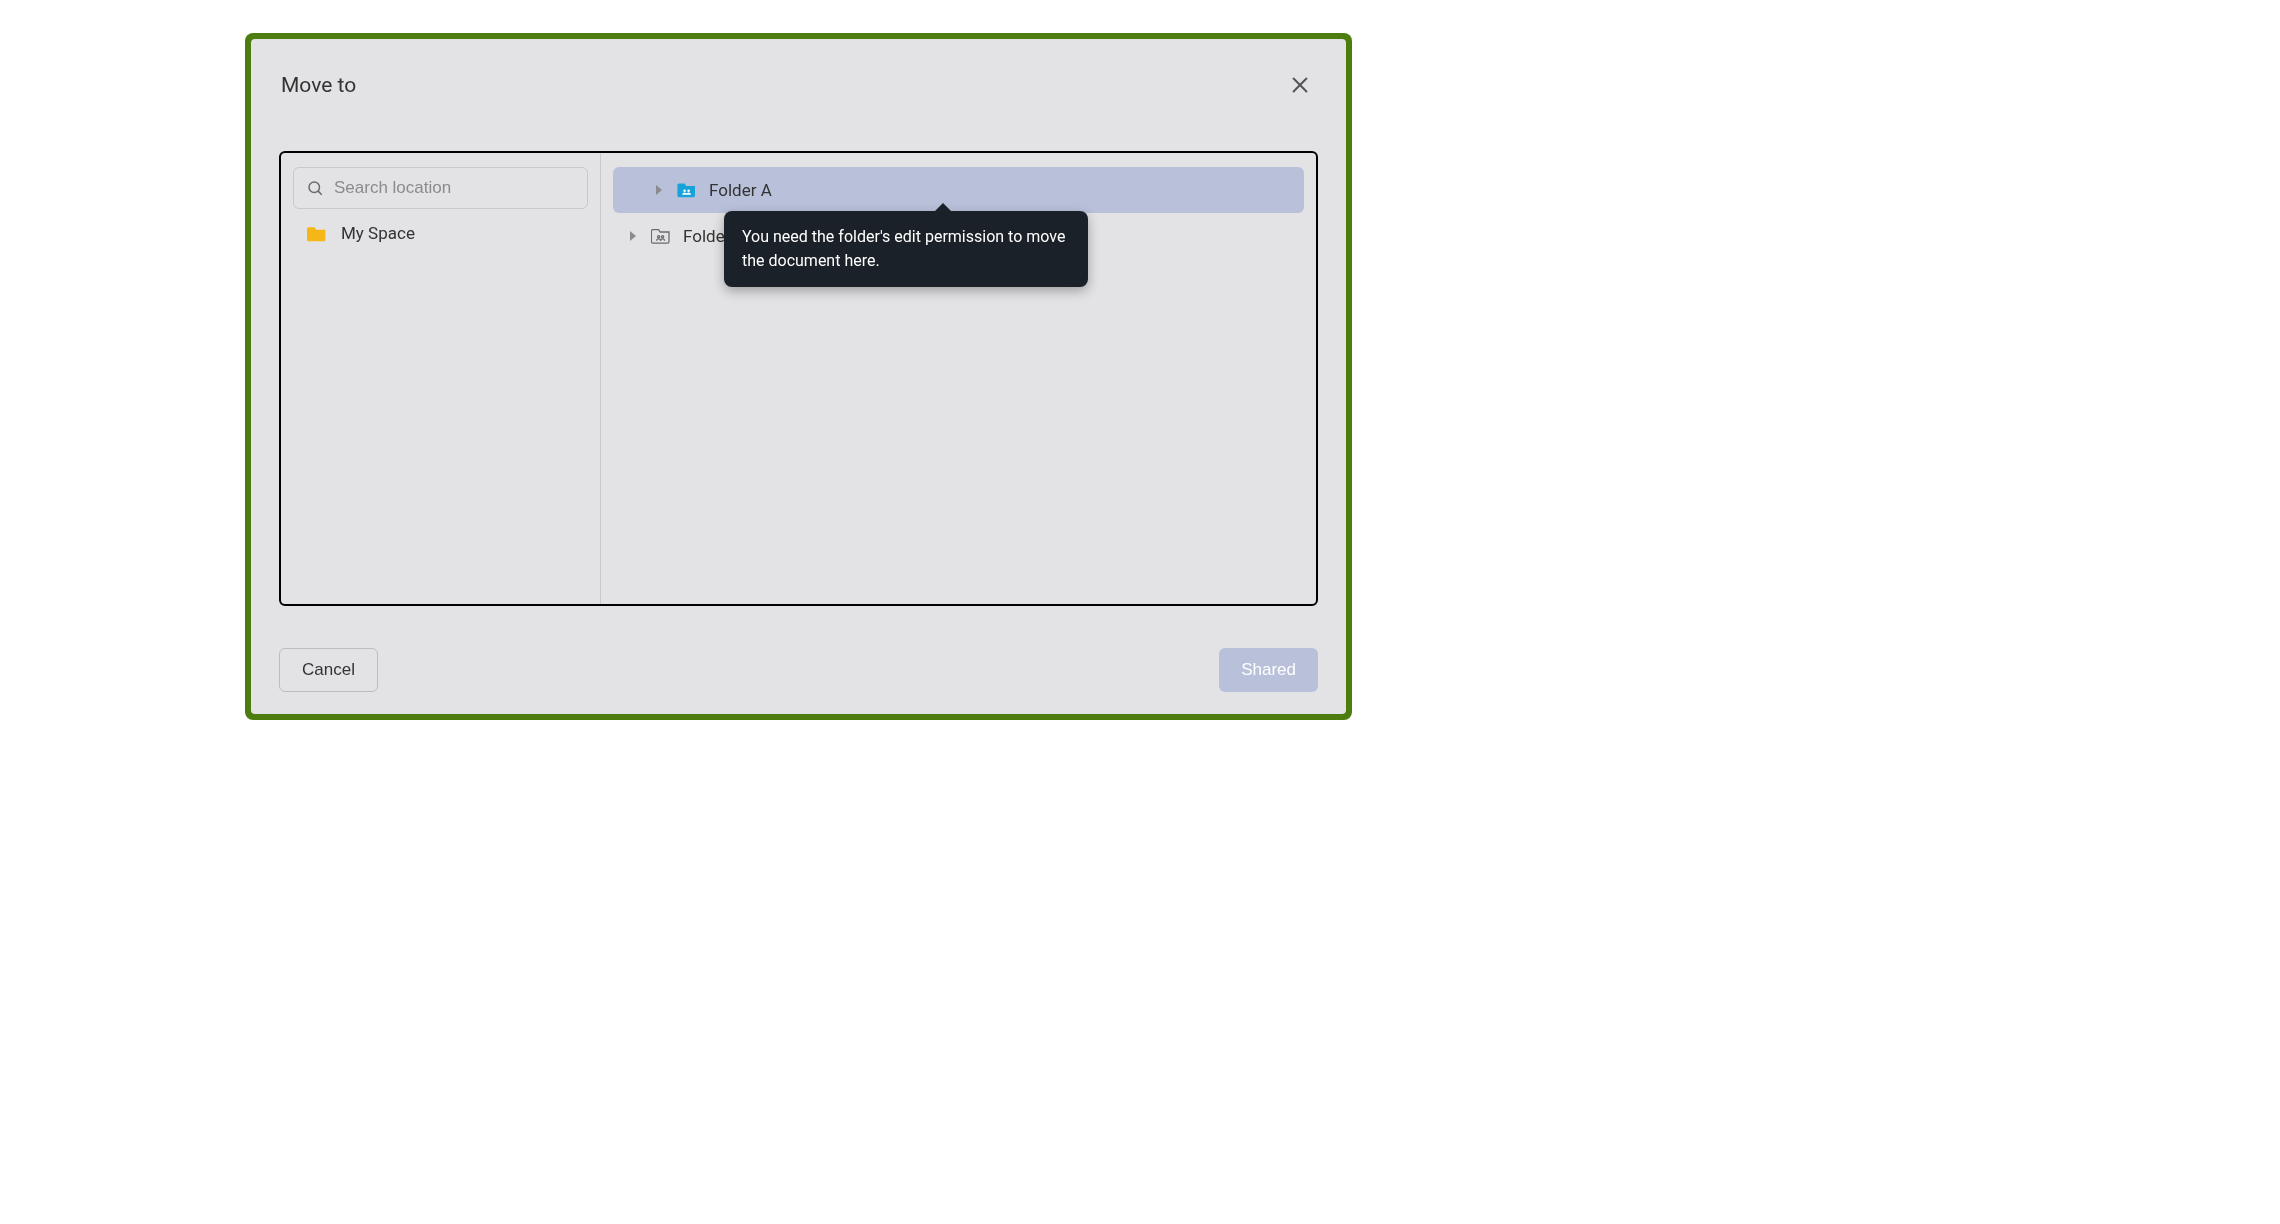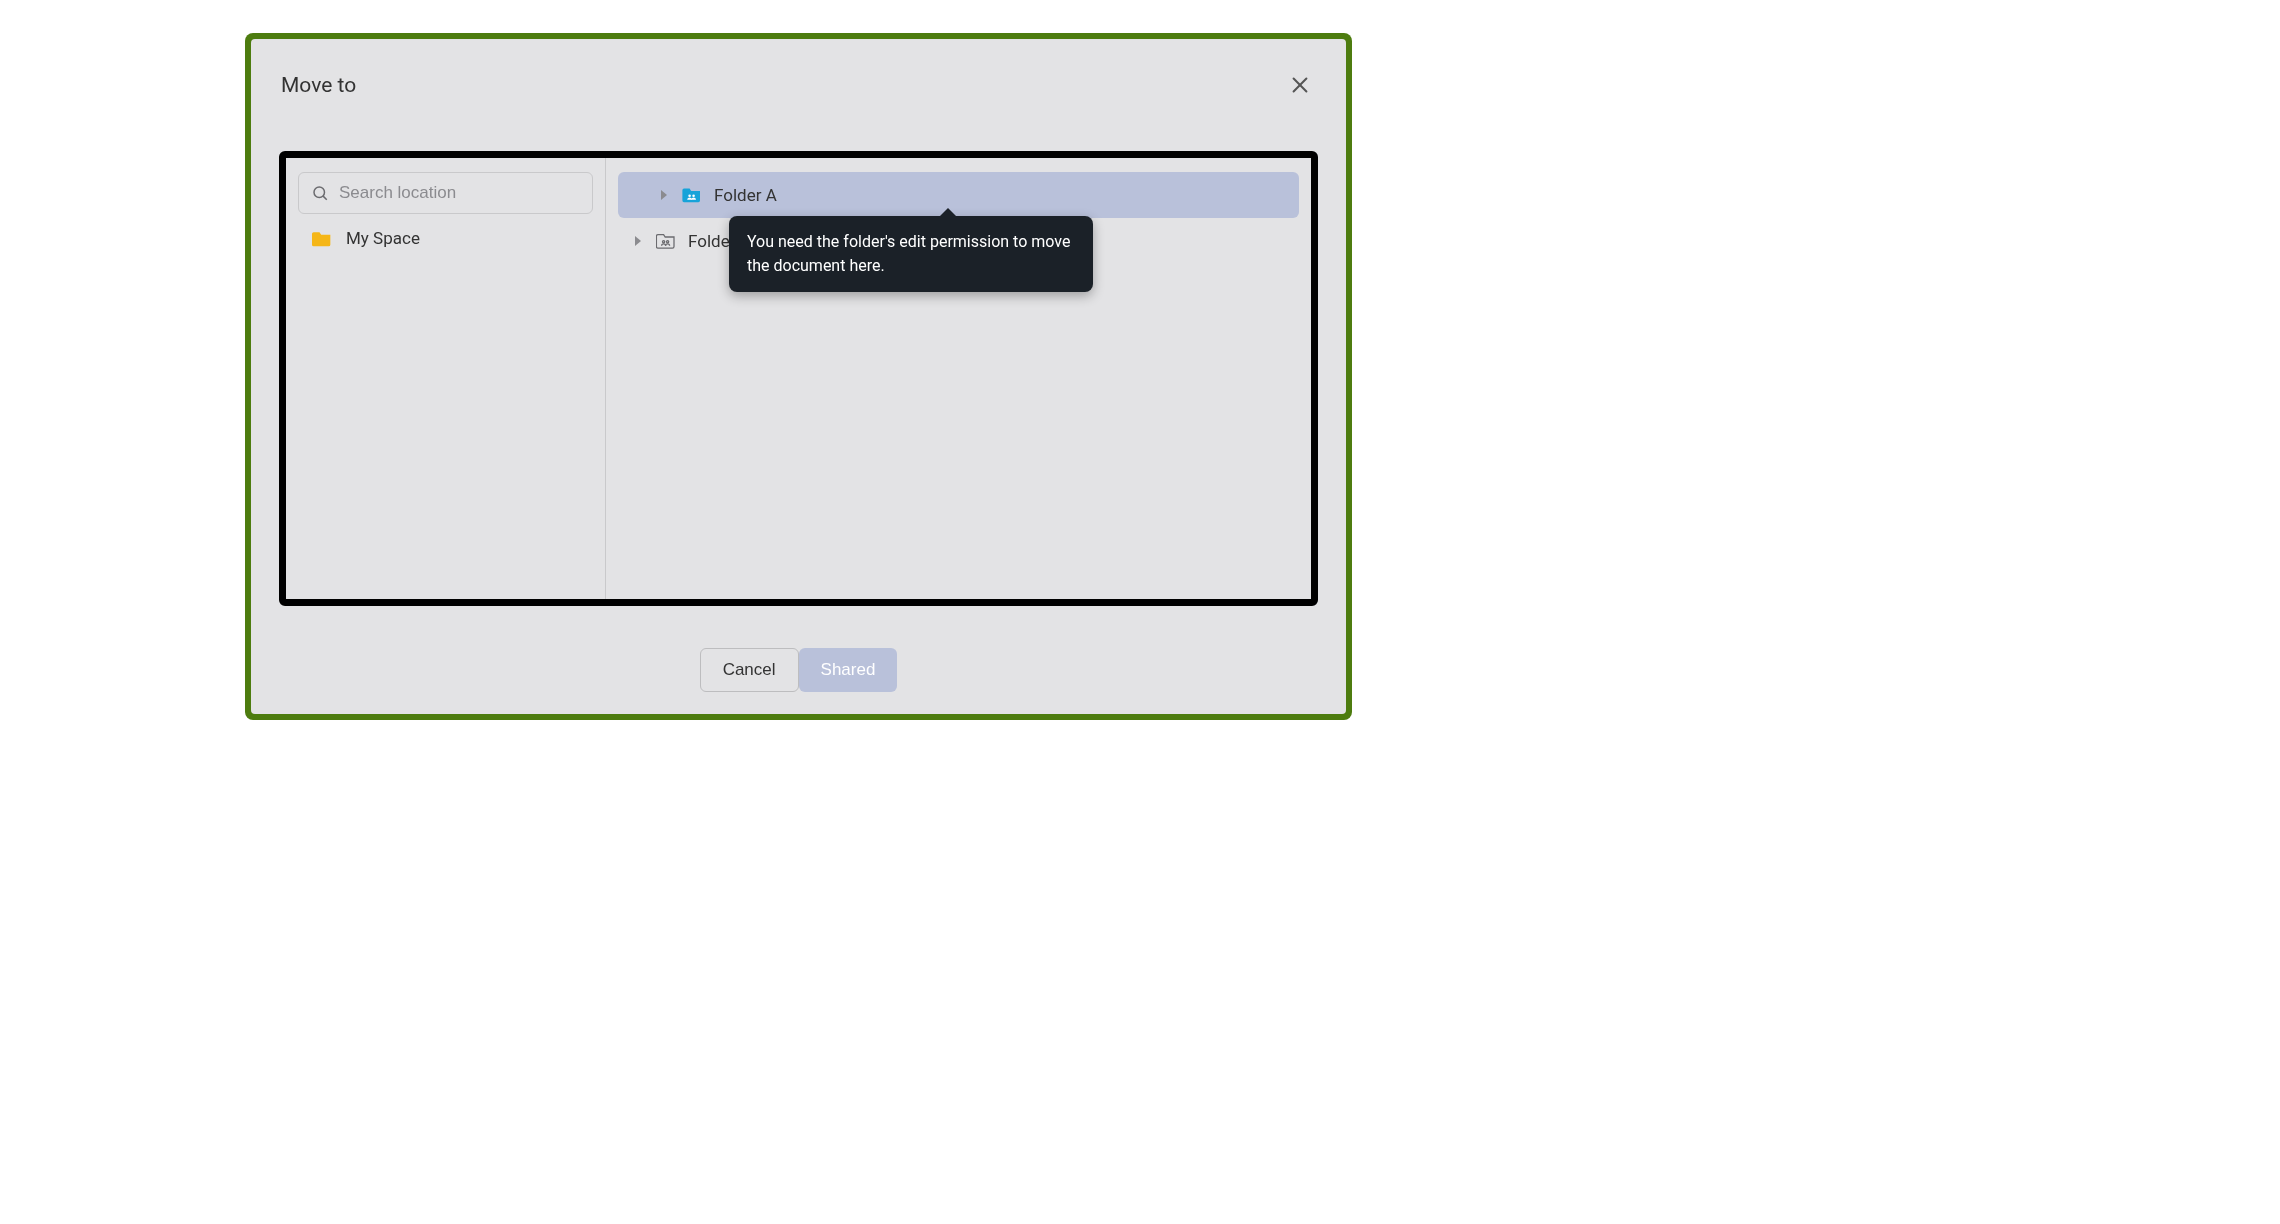--- a/index.html
+++ b/index.html
@@ -57,21 +57,21 @@
       border: none;
     }
     .close-btn svg {
       width: 22px;
       height: 22px;
     }
     .dialog-body {
       flex: 1;
       display: flex;
       margin: 40px 28px 16px 28px;
-      border: 7px solid #000000;
+      border: 2px solid #000000;
       border-radius: 6px;
       overflow: visible;
       position: relative;
       height: 450px;
       background: #e3e3e5;
     }
     .sidebar {
       width: 320px;
       border-right: 1px solid #c9c9cb;
       display: flex;
@@ -184,21 +184,21 @@
       top: -8px;
       left: 210px;
       width: 0;
       height: 0;
       border-left: 9px solid transparent;
       border-right: 9px solid transparent;
       border-bottom: 9px solid #1b2128;
     }
     .dialog-footer {
       display: flex;
-      justify-content: center;
+      justify-content: space-between;
       padding: 26px 28px 22px 28px;
     }
     .btn {
       height: 44px;
       padding: 0 22px;
       border-radius: 6px;
       font-size: 17px;
       cursor: pointer;
       border: none;
       display: flex;

